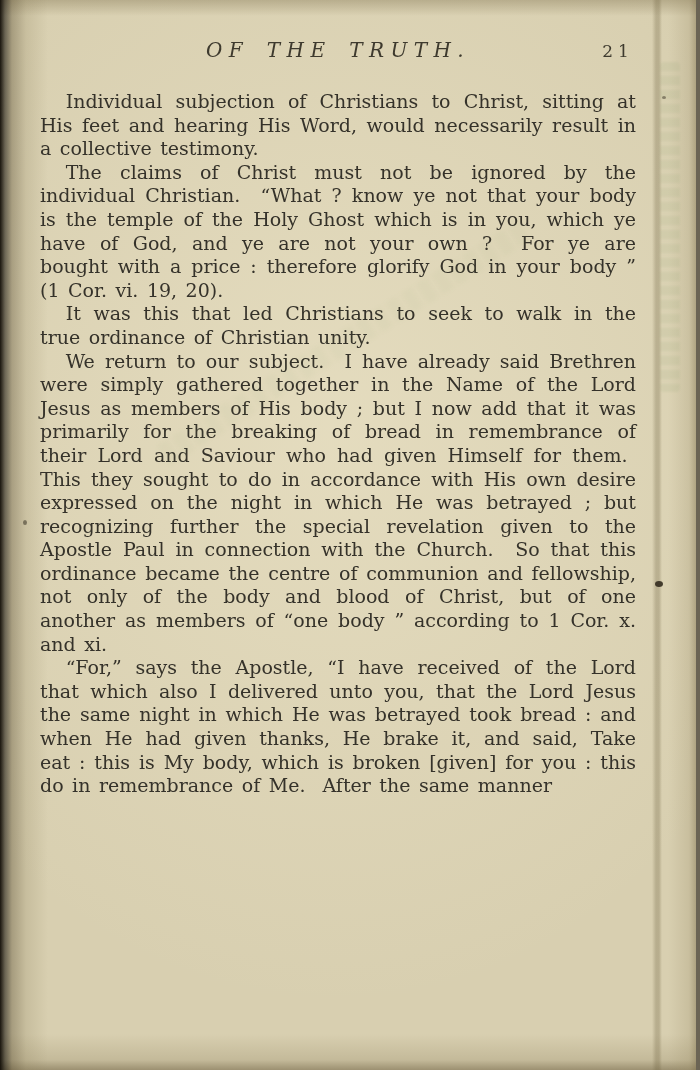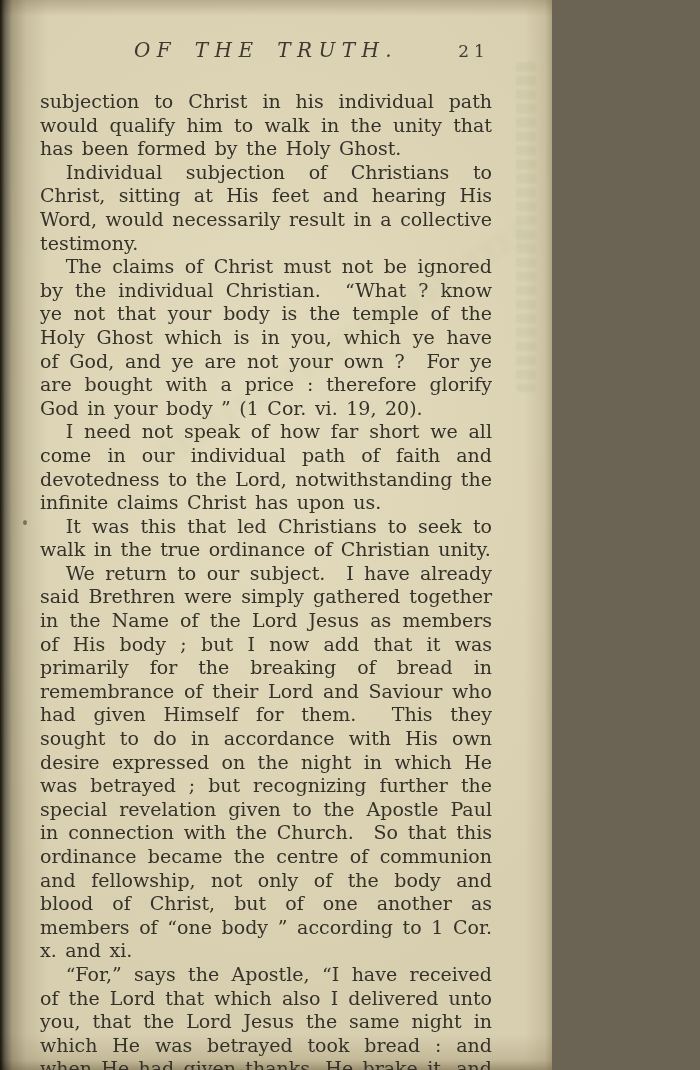--- a/index.html
+++ b/index.html
@@ -1,20 +1,20 @@
 <!DOCTYPE html>
 <html lang="en"><head>
 <meta charset="utf-8">
 <title>Scanned book page</title>
 <style>
   html, body { margin: 0; padding: 0; background: #6b6454; }
 
   .scan {
     position: relative;
-    width: 552px;
+    width: 696px;
     height: 1070px;
     overflow: hidden;
     background-color: #d8cfb0;
     background-image:
       
       linear-gradient(90deg, rgba(15,11,5,0.95) 0px, rgba(15,11,5,0.55) 5px, rgba(92,80,52,0.40) 12px, rgba(140,128,92,0.22) 26px, rgba(0,0,0,0) 48px),
       
       linear-gradient(270deg, rgba(122,108,72,0.45) 0px, rgba(146,132,94,0.22) 7px, rgba(0,0,0,0) 28px),
       
       linear-gradient(90deg, rgba(0,0,0,0) 652px, rgba(108,96,62,0.30) 656px, rgba(108,96,62,0.30) 659px, rgba(0,0,0,0) 662px),
@@ -114,24 +114,22 @@
 <div class="scan">
 
   <div class="content">
 
     <div class="header">
       <span class="running-title">OF THE TRUTH.</span>
       <span class="page-number">21</span>
     </div>
 
     <div class="body-text">
-      <p class="no-indent">subjection to Christ in his individual path would qualify him to walk in the unity that has been formed by the Holy Ghost.</p>
       <p>Individual subjection of Christians to Christ, sitting at His feet and hearing His Word, would necessarily result in a collective testimony.</p>
       <p>The claims of Christ must not be ignored by the individual Christian.&nbsp; “What&nbsp;? know ye not that your body is the temple of the Holy Ghost which is in you, which ye have of God, and ye are not your own&nbsp;?&nbsp; For ye are bought with a price&nbsp;: therefore glorify God in your body&nbsp;” (1 Cor. vi. 19, 20).</p>
-      <p>I need not speak of how far short we all come in our individual path of faith and devotedness to the Lord, notwithstanding the infinite claims Christ has upon us.</p>
       <p>It was this that led Christians to seek to walk in the true ordinance of Christian unity.</p>
       <p>We return to our subject.&nbsp; I have already said Brethren were simply gathered together in the Name of the Lord Jesus as members of His body&nbsp;; but I now add that it was primarily for the breaking of bread in remembrance of their Lord and Saviour who had given Himself for them.&nbsp; This they sought to do in accordance with His own desire expressed on the night in which He was betrayed&nbsp;; but recognizing further the special revelation given to the Apostle Paul in connection with the Church.&nbsp; So that this ordinance became the centre of communion and fellowship, not only of the body and blood of Christ, but of one another as members of “one body&nbsp;” according to 1 Cor. x. and xi.</p>
       <p>“For,” says the Apostle, “I have received of the Lord that which also I delivered unto you, that the Lord Jesus the same night in which He was betrayed took bread&nbsp;: and when He had given thanks, He brake it, and said, Take eat&nbsp;: this is My body, which is broken [given] for you&nbsp;: this do in remembrance of Me.&nbsp; After the same manner</p>
     </div>
 
   </div>
 
   <div class="watermark-right"></div>
   <div class="watermark-diag"></div>
   <div class="speck speck-1"></div>

